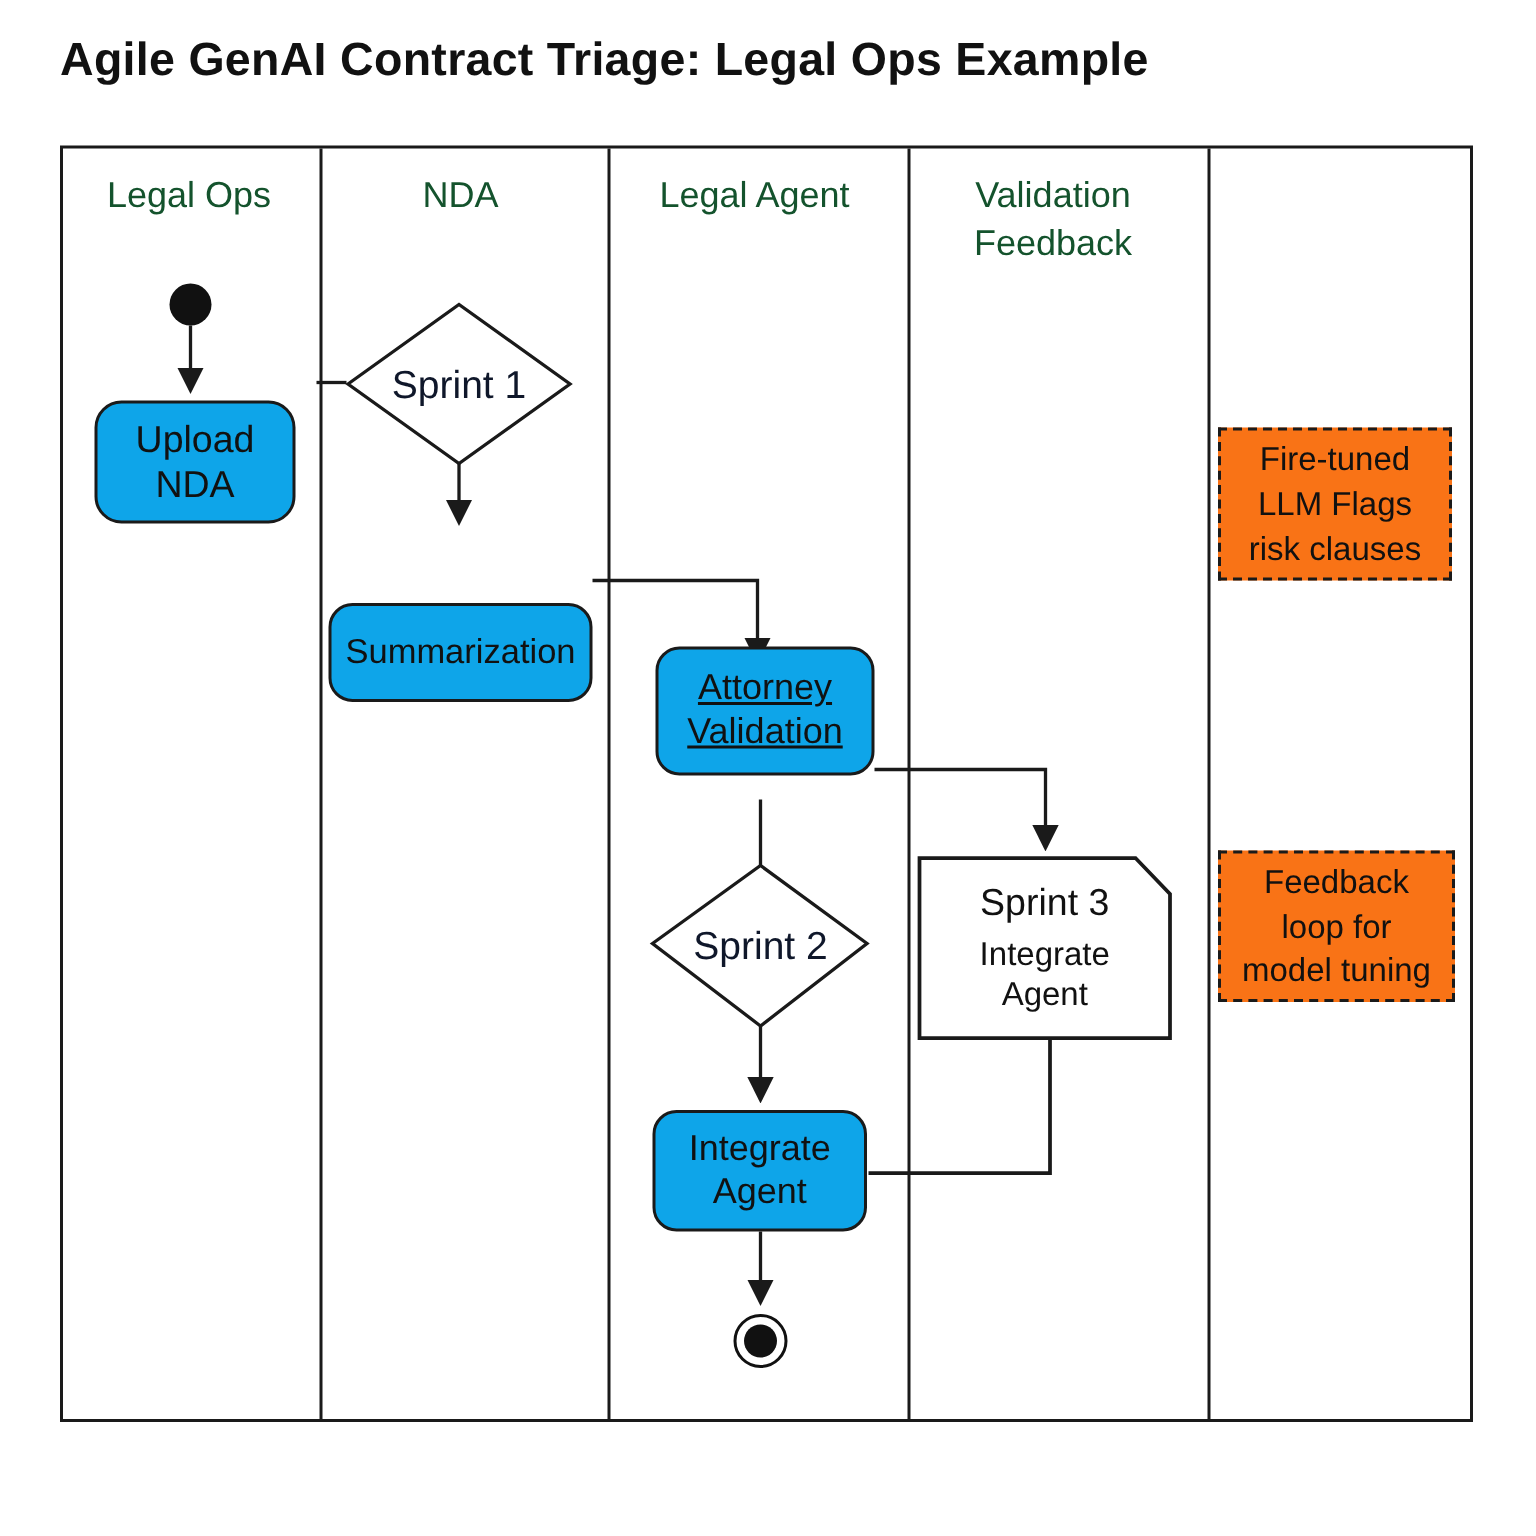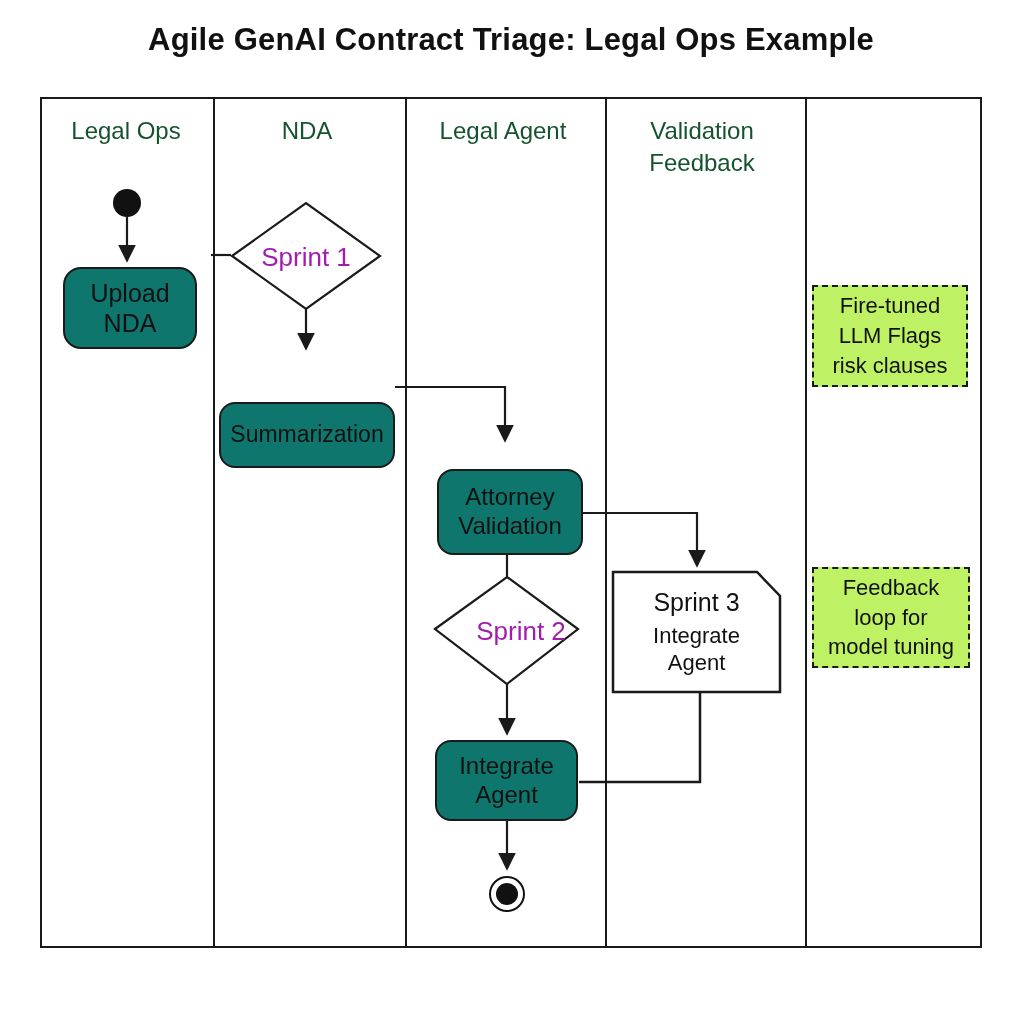--- a/index.html
+++ b/index.html
@@ -10,21 +10,21 @@
     width: 1024px;
     height: 1024px;
     background: #ffffff;
     overflow: hidden;
   }
   .title {
     position: absolute;
     left: 40px;
     top: 22px;
     width: 942px;
-    text-align: center;
+    text-align: left;
     font-size: 31px;
     font-weight: 600;
     letter-spacing: 0.2px;
     color: #111111;
   }
   .frame {
     position: absolute;
     left: 40px;
     top: 97px;
     width: 942px;
@@ -52,63 +52,63 @@
   svg.overlay {
     position: absolute;
     left: 0;
     top: 0;
     width: 1024px;
     height: 1024px;
     pointer-events: none;
   }
   .node {
     position: absolute;
-    background: #0f766e;
+    background: #0ea5e9;
     border: 2.5px solid #1a1a1a;
     border-radius: 16px;
     display: flex;
     align-items: center;
     justify-content: center;
     text-align: center;
     font-size: 24px;
     line-height: 1.2;
     white-space: pre-line;
     color: #111111;
   }
   .node.upload { left: 63px; top: 267px; width: 134px; height: 82px; border-radius: 18px; font-size: 25px; }
   .node.summarization { left: 219px; top: 355px; width: 176px; height: 66px; font-size: 23px; margin-top: 47px; }
-  .node.attorney { left: 437px; top: 469px; width: 146px; height: 86px; }
+  .node.attorney { left: 437px; top: 431px; width: 146px; height: 86px; text-decoration: underline; }
   .node.integrate { left: 435px; top: 740px; width: 143px; height: 81px; }
   .diamond-label {
     position: absolute;
     transform: translate(-50%, -50%);
     font-size: 26px;
     white-space: nowrap;
-    color: #a21caf;
+    color: #0f172a;
   }
   .note-text {
     position: absolute;
     left: 613px;
     top: 572px;
     width: 167px;
     height: 120px;
     display: flex;
     flex-direction: column;
     align-items: center;
     justify-content: center;
     gap: 6px;
     text-align: center;
     color: #111111;
   }
   .note-text .h { font-size: 25px; }
   .note-text .b { font-size: 22px; white-space: pre-line; line-height: 1.2; }
   .annotation {
     position: absolute;
     border: 2px dashed #1a1a1a;
-    background: #bef264;
+    background: #f97316;
     display: flex;
     align-items: center;
     justify-content: center;
     text-align: center;
     font-size: 22px;
     line-height: 1.35;
     white-space: pre-line;
     color: #111111;
   }
   .annotation.a1 { left: 812px; top: 285px; width: 156px; height: 102px; }
@@ -196,21 +196,21 @@
 
   <div class="node attorney">Attorney
 Validation</div>
 
   <div class="note-text">
     <span class="h">Sprint 3</span>
     <span class="b">Integrate
 Agent</span>
   </div>
 
-  <div class="diamond-label" style="left:521px; top:631px">Sprint 2</div>
+  <div class="diamond-label" style="left:507px; top:631px">Sprint 2</div>
 
   <div class="node integrate">Integrate
 Agent</div>
 
   <div class="end-node-outer">
     <div class="end-node-inner"></div>
   </div>
 
   <div class="annotation a1">Fire-tuned
 LLM Flags

